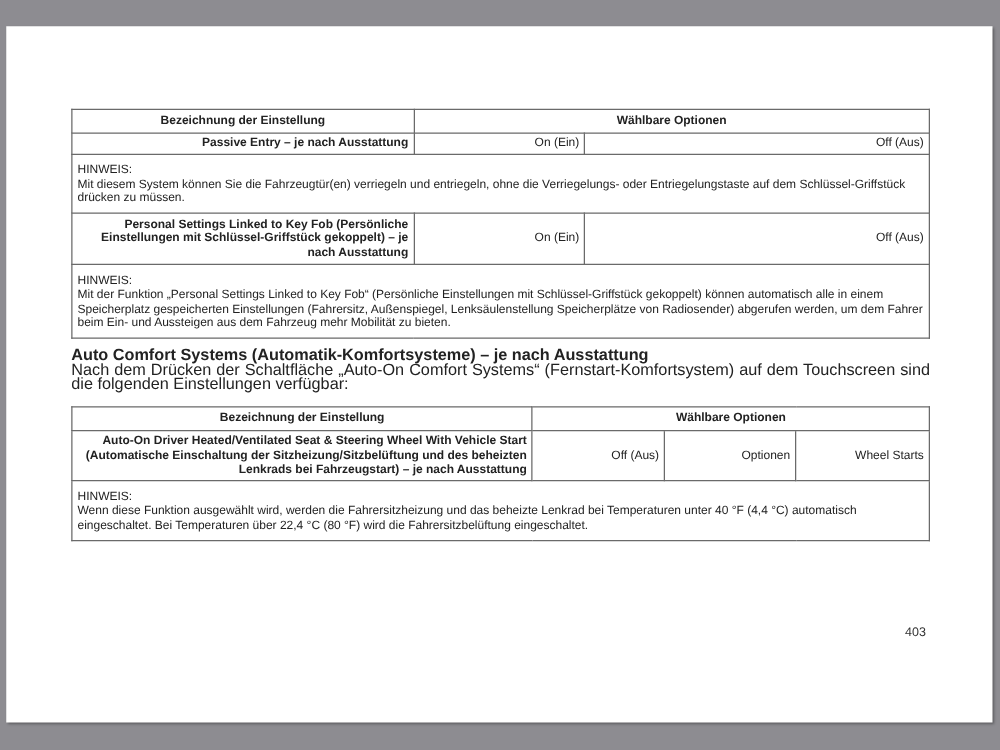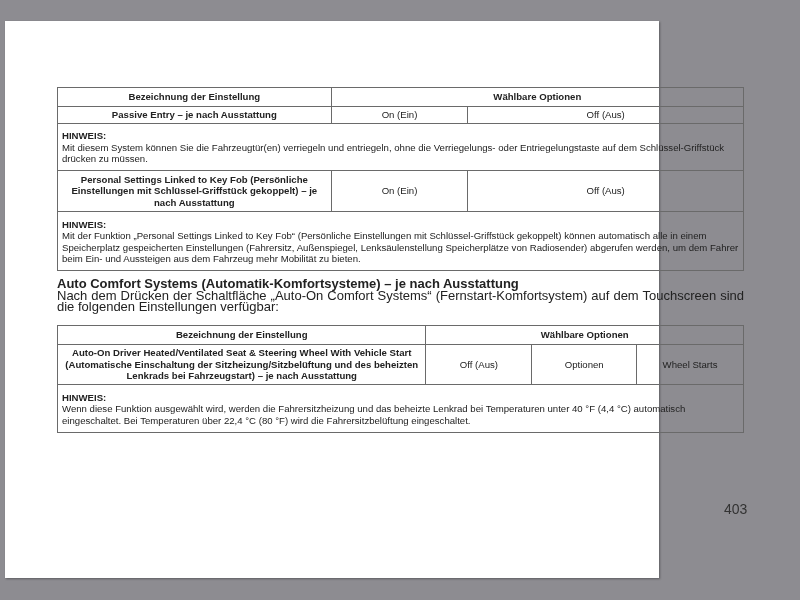--- a/index.html
+++ b/index.html
@@ -1,36 +1,36 @@
 <!DOCTYPE html>
 <html><head>
 <meta charset="utf-8">
 <style>
   html, body { margin: 0; padding: 0; }
   body {
     width: 800px; height: 600px; background: #8d8c91; position: relative; overflow: hidden;
     font-family: "Liberation Sans", sans-serif; color: #222;
   }
   .page {
-    position: absolute; left: 5px; top: 21px; width: 654px; height: 557px;
+    position: absolute; left: 5px; top: 21px; width: 789px; height: 557px;
     background: #ffffff; box-shadow: 1px 1px 2px rgba(0,0,0,0.35);
   }
   table { border-collapse: collapse; position: absolute; font-size: 9.6px; line-height: 11.5px; }
   td, th { border: 1px solid #6a6a6a; padding: 0 4px; }
   th { font-weight: bold; text-align: center; height: 18px; }
   .t1 { left: 52px; top: 66px; width: 687px; }
   .t2 { left: 52px; top: 304px; width: 687px; }
-  .center { text-align: center; margin-top: 28px; }
+  .center { text-align: right; margin-top: 28px; }
   .bold { font-weight: bold; }
   .note { padding: 4px 4px 3px 4px; text-align: left; }
-  .note-title { font-weight: bold; display: block; }
+  .note-title { font-weight: normal; display: block; }
   .section { position: absolute; left: 52px; top: 257px; width: 687px; font-size: 13px; line-height: 11.5px; }
   .section .heading { font-weight: bold; display: block; }
   .section .body { text-align: justify; text-align-last: left; display: block; }
-  .pagenum { position: absolute; left: 719px; top: 480px; font-size: 14px; color: #333; text-align: right; }
+  .pagenum { position: absolute; left: 719px; top: 480px; font-size: 10px; color: #333; text-align: right; }
 </style>
 </head>
 <body>
 
 <div class="page">
 
   <table class="t1">
     <colgroup>
         <col style="width:274px">
         <col style="width:137px">

